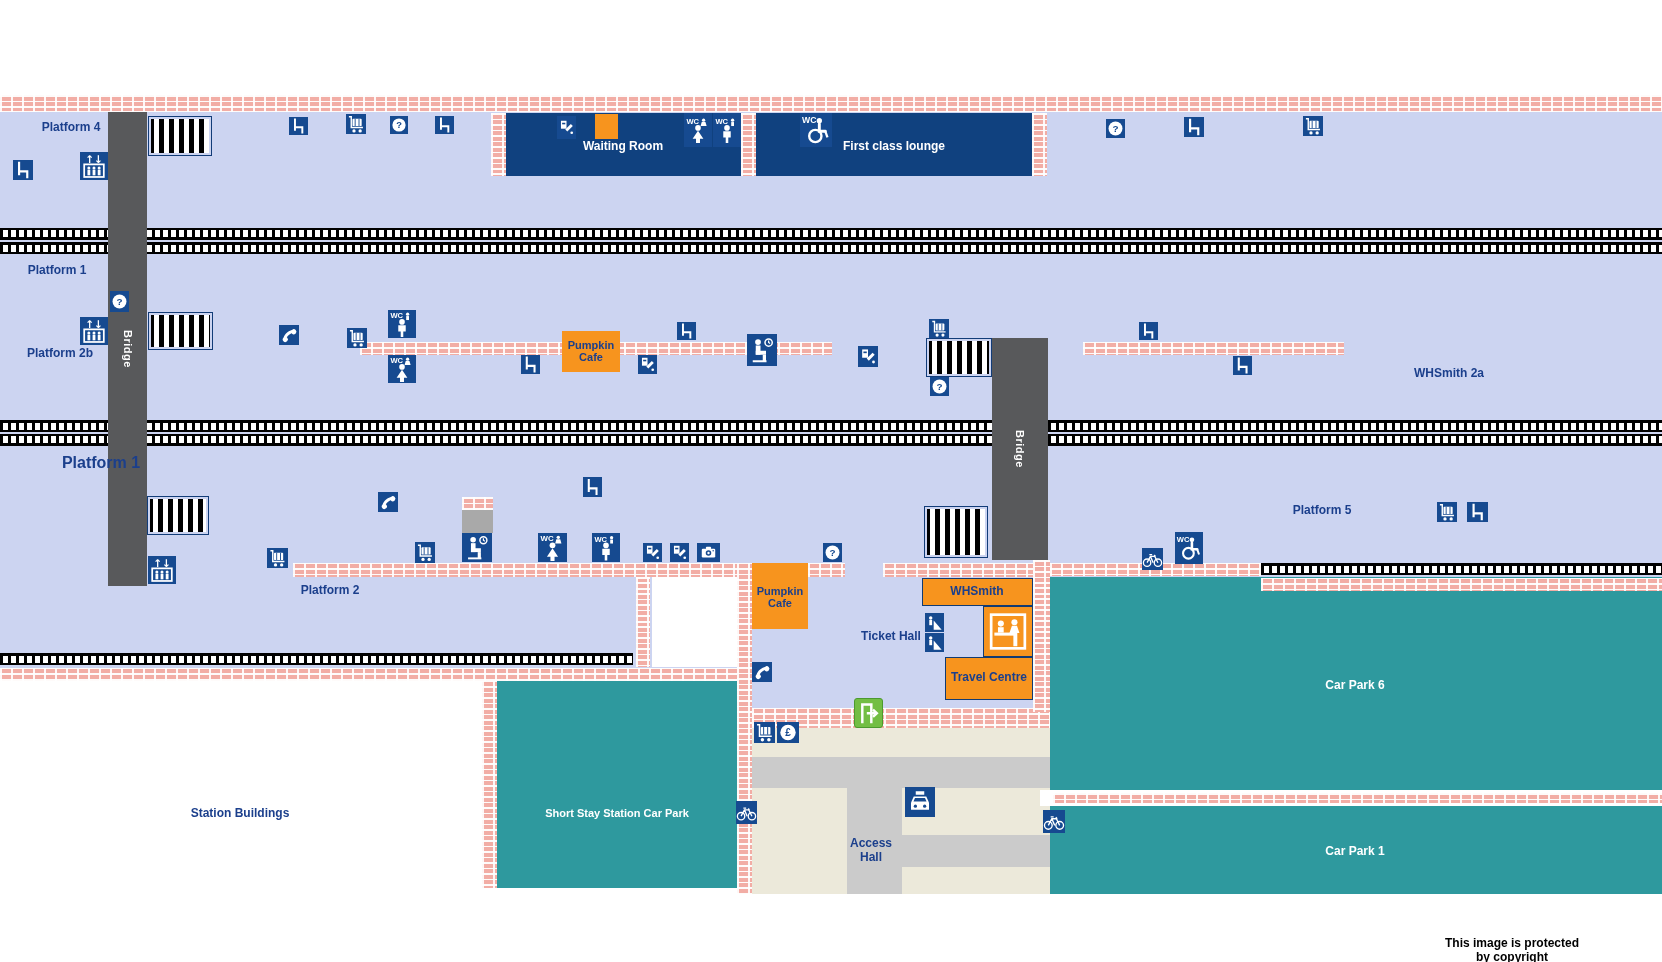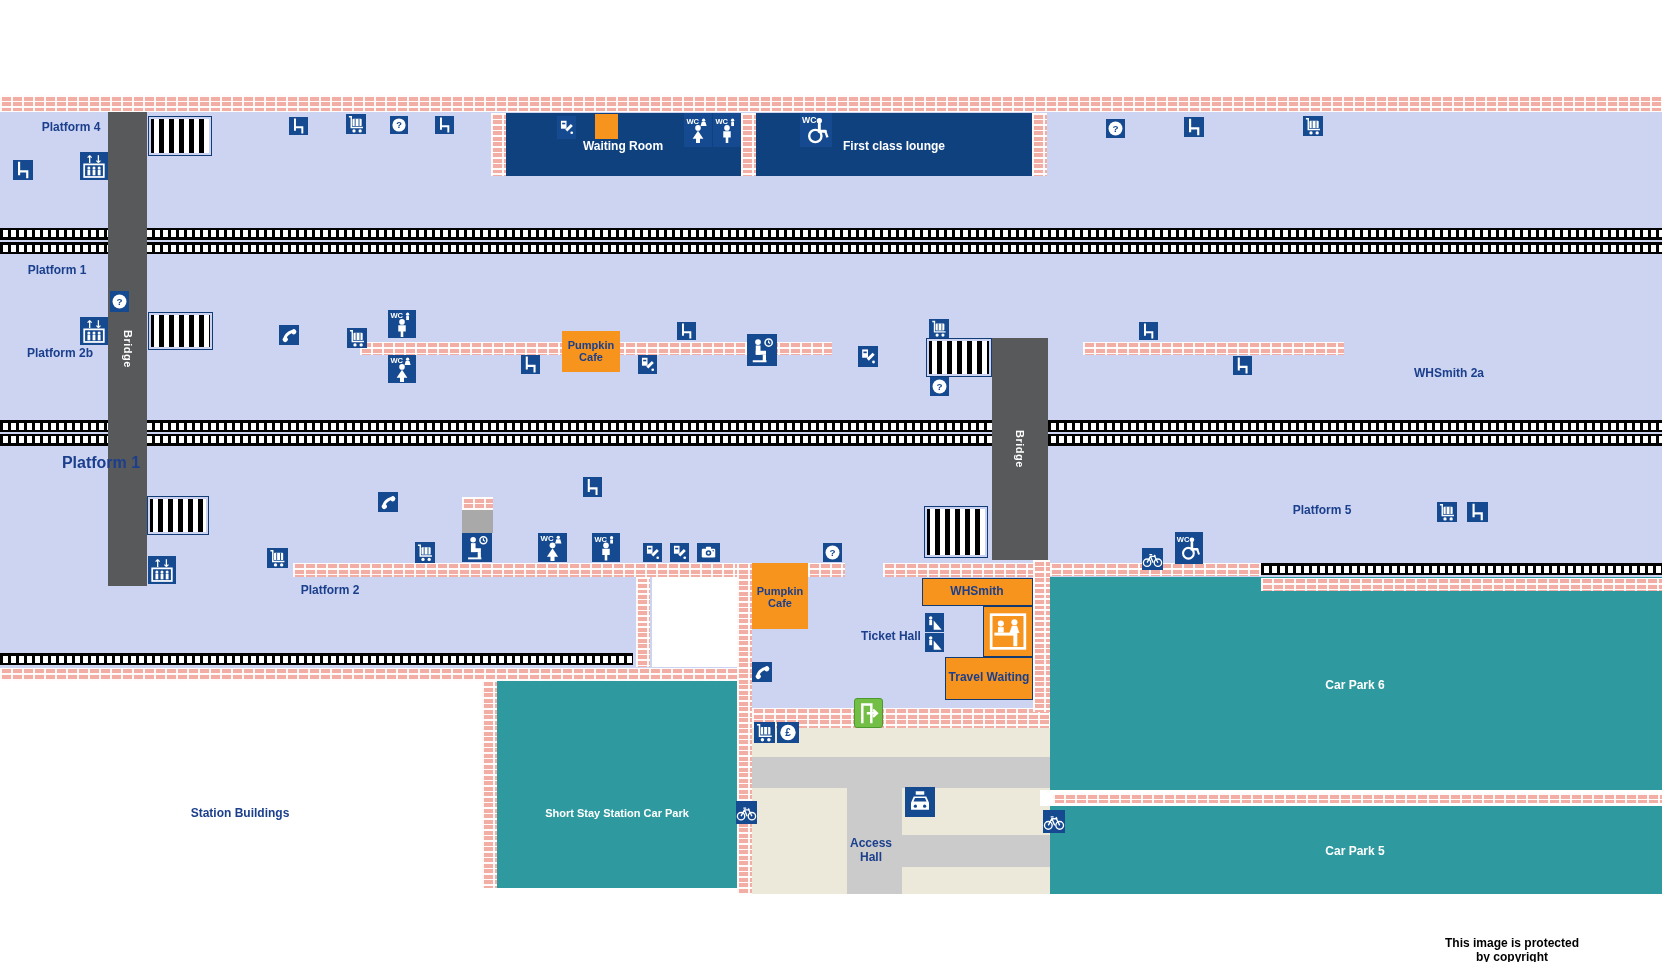--- a/index.html
+++ b/index.html
@@ -196,21 +196,21 @@
     <div class="bldg" style="left: 562px; top: 331px; width: 58px; height: 41px; background: rgb(247, 148, 30);"></div>
     <div class="bldg-label" style="left: 591px; top: 351px; color: rgb(27, 63, 140); font-size: 11px;">Pumpkin
 Cafe</div>
     <div class="bldg" style="left: 752px; top: 563px; width: 56px; height: 66px; background: rgb(247, 148, 30);"></div>
     <div class="bldg-label" style="left: 780px; top: 597px; color: rgb(27, 63, 140); font-size: 11px;">Pumpkin
 Cafe</div>
     <div class="bldg" style="left: 922px; top: 578px; width: 111px; height: 28px; background: rgb(247, 148, 30); border: 1px solid rgb(18, 59, 114);"></div>
     <div class="bldg-label" style="left: 977px; top: 592px; color: rgb(27, 63, 140); font-size: 12px;">WHSmith</div>
     <div class="bldg" style="left: 983px; top: 606px; width: 50px; height: 51px; background: rgb(247, 148, 30); border: 1px solid rgb(18, 59, 114);"></div>
     <div class="bldg" style="left: 945px; top: 657px; width: 88px; height: 43px; background: rgb(247, 148, 30); border: 1px solid rgb(18, 59, 114);"></div>
-    <div class="bldg-label" style="left: 989px; top: 678px; color: rgb(27, 63, 140); font-size: 12px;">Travel Waiting</div>
+    <div class="bldg-label" style="left: 989px; top: 678px; color: rgb(27, 63, 140); font-size: 12px;">Travel Centre</div>
     <div class="icon" style="left: 13px; top: 160px; width: 20px; height: 20px; background: rgb(22, 74, 144);">
       <svg viewBox="0 0 24 24" preserveAspectRatio="xMidYMid meet">
         <use href="#sym-seat"></use>
       </svg>
     </div>
     <div class="icon" style="left: 80px; top: 152px; width: 28px; height: 28px; background: rgb(22, 74, 144);">
       <svg viewBox="0 0 24 24" preserveAspectRatio="xMidYMid meet">
         <use href="#sym-lift"></use>
       </svg>
     </div>
@@ -485,15 +485,15 @@
     <div class="maplabel" style="left: 1449px; top: 374px; width: auto; height: auto; color: rgb(27, 63, 140); font-size: 12px;">WHSmith 2a</div>
     <div class="maplabel" style="left: 62px; top: 463px; width: auto; height: auto; color: rgb(27, 63, 140); font-size: 16px; margin-left: 39px;">Platform 1</div>
     <div class="maplabel" style="left: 1322px; top: 511px; width: auto; height: auto; color: rgb(27, 63, 140); font-size: 12px;">Platform 5</div>
     <div class="maplabel" style="left: 330px; top: 591px; width: auto; height: auto; color: rgb(27, 63, 140); font-size: 12px;">Platform 2</div>
     <div class="maplabel" style="left: 891px; top: 637px; width: auto; height: auto; color: rgb(27, 63, 140); font-size: 12px;">Ticket Hall</div>
     <div class="maplabel" style="left: 240px; top: 814px; width: auto; height: auto; color: rgb(27, 63, 140); font-size: 12px;">Station Buildings</div>
     <div class="maplabel" style="left: 871px; top: 851px; width: auto; height: auto; color: rgb(27, 63, 140); font-size: 12px;">Access
 Hall</div>
     <div class="maplabel" style="left: 617px; top: 813px; width: auto; height: auto; color: rgb(255, 255, 255); font-size: 11px;">Short Stay Station Car Park</div>
     <div class="maplabel" style="left: 1355px; top: 686px; width: auto; height: auto; color: rgb(255, 255, 255); font-size: 12px;">Car Park 6</div>
-    <div class="maplabel" style="left: 1355px; top: 852px; width: auto; height: auto; color: rgb(255, 255, 255); font-size: 12px;">Car Park 5</div>
+    <div class="maplabel" style="left: 1355px; top: 852px; width: auto; height: auto; color: rgb(255, 255, 255); font-size: 12px;">Car Park 1</div>
     <div class="maplabel" style="left: 1512px; top: 951px; width: auto; height: auto; color: rgb(0, 0, 0); font-size: 12px;">This image is protected by copyright</div>
   </div>
 
 </body></html>

